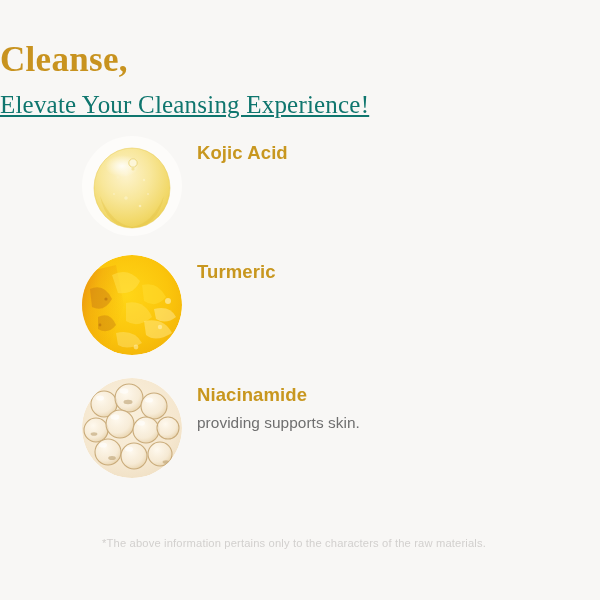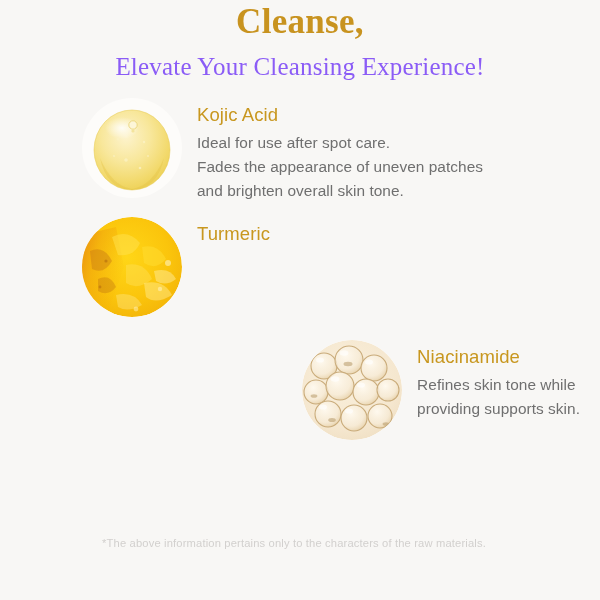--- a/index.html
+++ b/index.html
@@ -20,77 +20,79 @@
   .poster {
     width: 600px;
     height: 600px;
     position: relative;
     box-sizing: border-box;
     background: #f8f7f5;
   }
 
   
   .header {
-    text-align: center;
+    padding-top: 38px;
+    text-align: left;
   }
   .title {
     font-family: "Liberation Serif", "DejaVu Serif", serif;
     font-weight: bold;
     color: #c8931f;
     font-size: 35px;
     line-height: 1.27;
     letter-spacing: 0.3px;
     margin: 0;
   }
   .title-line {
     display: block;
     white-space: nowrap;
   }
   .subtitle {
     font-family: "Liberation Serif", "DejaVu Serif", serif;
-    color: #8b5cf6;
+    color: #0f766e;
     font-size: 25px;
     font-weight: normal;
     margin: 9px 0 10px 0;
     letter-spacing: 0.2px;
+    text-decoration: underline;
   }
 
   
   .ingredients {
     margin-top: 17px;
     padding: 0 20px 0 0;
   }
   .row {
     display: flex;
     align-items: flex-start;
     padding-left: 82px;
     margin-bottom: 7px;
   }
   .row-kojic   { height: 112px; }
   .row-turmeric{ height: 116px; }
-  .row-niacin  { height: 110px; justify-content: flex-end; }
+  .row-niacin  { height: 110px; }
 
   .swatch {
     width: 100px;
     height: 100px;
     min-width: 100px;
     border-radius: 50%;
     overflow: hidden;
     position: relative;
     flex: 0 0 auto;
   }
   .swatch svg { display: block; }
 
   .row-text {
     padding-left: 15px;
     padding-top: 6px;
   }
   .ing-name {
     font-size: 18.5px;
-    font-weight: normal;
+    font-weight: bold;
     color: #c8971f;
     margin: 0 0 4px 0;
     letter-spacing: 0.1px;
     line-height: 1.2;
   }
   .ing-desc {
     font-size: 15.4px;
     color: #6f6f6f;
     line-height: 1.56;
     margin: 0;
@@ -149,25 +151,20 @@
           <circle cx="62" cy="44" r="1.2" fill="#fbf1c2" opacity="0.85"></circle>
           <circle cx="44" cy="62" r="1.8" fill="#fbf1c2" opacity="0.8"></circle>
           <circle cx="58" cy="70" r="1.3" fill="#fbf1c2" opacity="0.8"></circle>
           <circle cx="32" cy="58" r="1.1" fill="#fbf1c2" opacity="0.7"></circle>
           <circle cx="66" cy="58" r="1.0" fill="#fbf1c2" opacity="0.7"></circle>
           <path d="M18 60 Q30 88 50 91 Q70 88 82 60 Q76 90 50 92 Q24 90 18 60Z" fill="#e3c043" opacity="0.35"></path>
         </svg>
       </div>
       <div class="row-text">
         <p class="ing-name">Kojic Acid</p>
-        <p class="ing-desc">
-          <span>Ideal for use after spot care.</span>
-          <span>Fades the appearance of uneven patches</span>
-          <span>and brighten overall skin tone.</span>
-        </p>
       </div>
     </div>
 
     <div class="row row-turmeric">
       <div class="swatch">
         <svg width="100" height="100" viewBox="0 0 100 100" aria-hidden="true">
           <defs>
             <radialGradient id="turGrad" cx="45%" cy="40%" r="75%">
               <stop offset="0%" stop-color="#ffd617"></stop>
               <stop offset="55%" stop-color="#fbc50c"></stop>
@@ -244,21 +241,20 @@
             <ellipse cx="46" cy="24" rx="4.5" ry="2.2"></ellipse>
             <ellipse cx="12" cy="56" rx="3.4" ry="1.8"></ellipse>
             <ellipse cx="84" cy="84" rx="3.4" ry="1.8"></ellipse>
             <ellipse cx="30" cy="80" rx="3.8" ry="2"></ellipse>
           </g>
         </svg>
       </div>
       <div class="row-text">
         <p class="ing-name">Niacinamide</p>
         <p class="ing-desc">
-          <span>Refines skin tone while</span>
           <span>providing supports skin.</span>
         </p>
       </div>
     </div>
 
   </div>
 
   <div class="footnote">*The above information pertains only to the characters of the raw materials.</div>
 
 </div>

